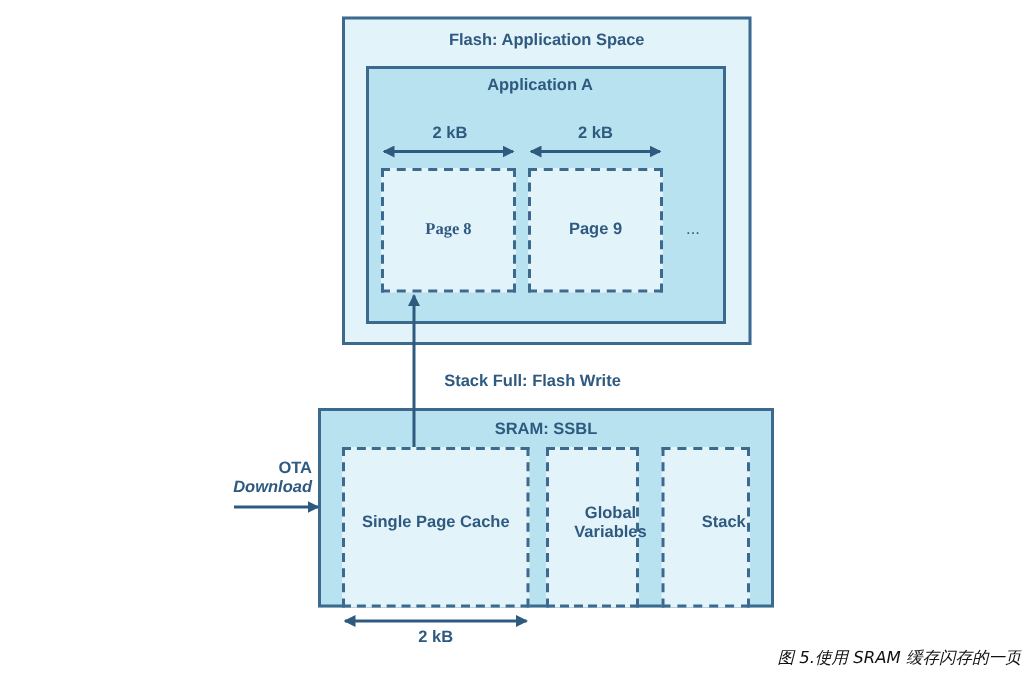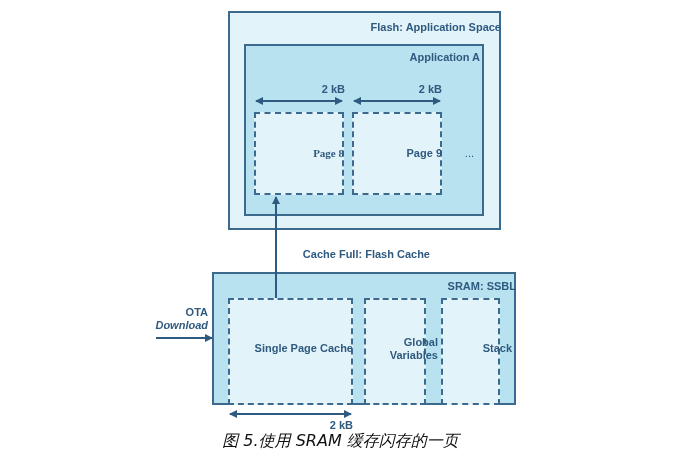--- a/index.html
+++ b/index.html
@@ -1,25 +1,25 @@
 <!DOCTYPE html>
 <html><head>
 <meta charset="utf-8">
 <style>
   html, body { margin:0; padding:0; background:#ffffff; }
   body { width:681px; height:456px; position:relative; overflow:hidden;
          font-family:"Liberation Sans", sans-serif; }
   .abs { position:absolute; box-sizing:border-box; }
-  .lbl { position:absolute; color:#2f5a80; font-weight:bold; font-size:11px; text-align:right; white-space:nowrap; }
+  .lbl { position:absolute; color:#2f5a80; font-weight:bold; font-size:11px; text-align:center; white-space:nowrap; }
   .box-outer { background:#e3f3fa; border:2px solid #3c6a8f; }
   .box-mid { background:#b8e2ef; border:2px solid #3c6a8f; }
   .box-dash { background:#e3f3fa; border:2px dashed #3c6a8f; }
   svg.arrows { position:absolute; left:0; top:0; }
-  .caption { position:absolute; left:0; width:681px; top:431px; text-align:center;
-             font-family:"DejaVu Sans", sans-serif; font-style:italic; font-size:16px; color:#111; }
+  .caption { position:absolute; left:0; width:681px; top:431px; text-align:right;
+             font-family:"DejaVu Sans", sans-serif; font-style:italic; font-size:11px; color:#111; }
 </style>
 </head>
 <body>
 
 <div class="abs box-outer" style="left:228px; top:11px; width:273px; height:219px;"></div>
 <div class="lbl" style="left:228px; width:273px; top:21px;">Flash: Application Space</div>
 
 <div class="abs box-mid" style="left:244px; top:44px; width:240px; height:172px;"></div>
 <div class="lbl" style="left:240px; width:240px; top:51px;">Application A</div>
 
@@ -27,21 +27,21 @@
 <div class="lbl" style="left:352px; width:90px; top:83px;">2 kB</div>
 
 <div class="abs box-dash" style="left:254px; top:112px; width:90px; height:83px;"></div>
 <div class="lbl" style="left:254px; width:90px; top:147px;font-family:Liberation Serif, serif;">Page 8</div>
 
 <div class="abs box-dash" style="left:352px; top:112px; width:90px; height:83px;"></div>
 <div class="lbl" style="left:352px; width:90px; top:147px;">Page 9</div>
 
 <div class="lbl" style="left:450px; width:24px; top:147px; font-weight:normal;">...</div>
 
-<div class="lbl" style="left:280px; width:150px; top:248px;">Cache Full: Flash Cache</div>
+<div class="lbl" style="left:280px; width:150px; top:248px;">Stack Full: Flash Write</div>
 
 <div class="abs box-mid" style="left:212px; top:272px; width:304px; height:133px;"></div>
 <div class="lbl" style="left:212px; width:304px; top:280px;">SRAM: SSBL</div>
 
 <div class="abs box-dash" style="left:228px; top:298px; width:125px; height:107px;"></div>
 <div class="lbl" style="left:228px; width:125px; top:342px;">Single Page Cache</div>
 
 <div class="abs box-dash" style="left:364px; top:298px; width:62px; height:107px;"></div>
 <div class="lbl" style="left:376px; width:62px; top:336px; line-height:13px; white-space:normal;">
   <span>Global Variables</span>

